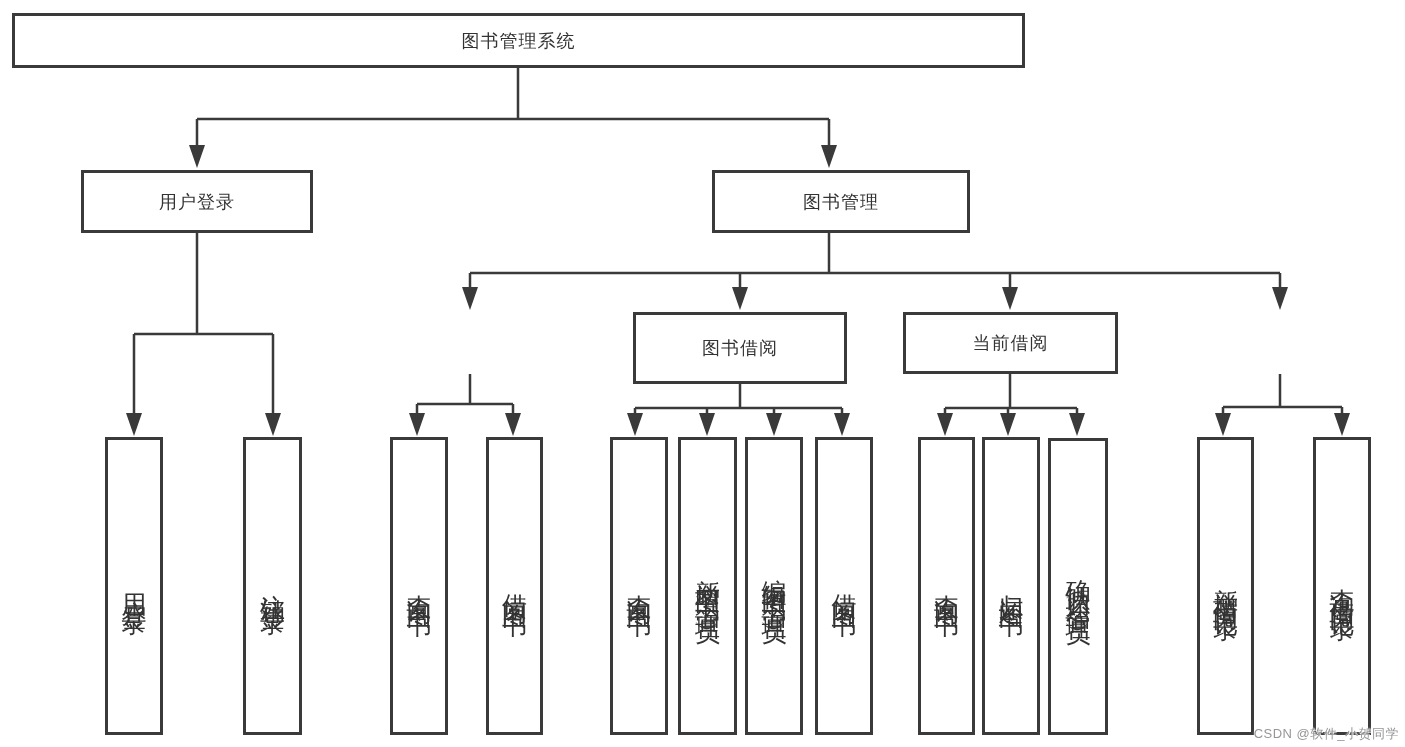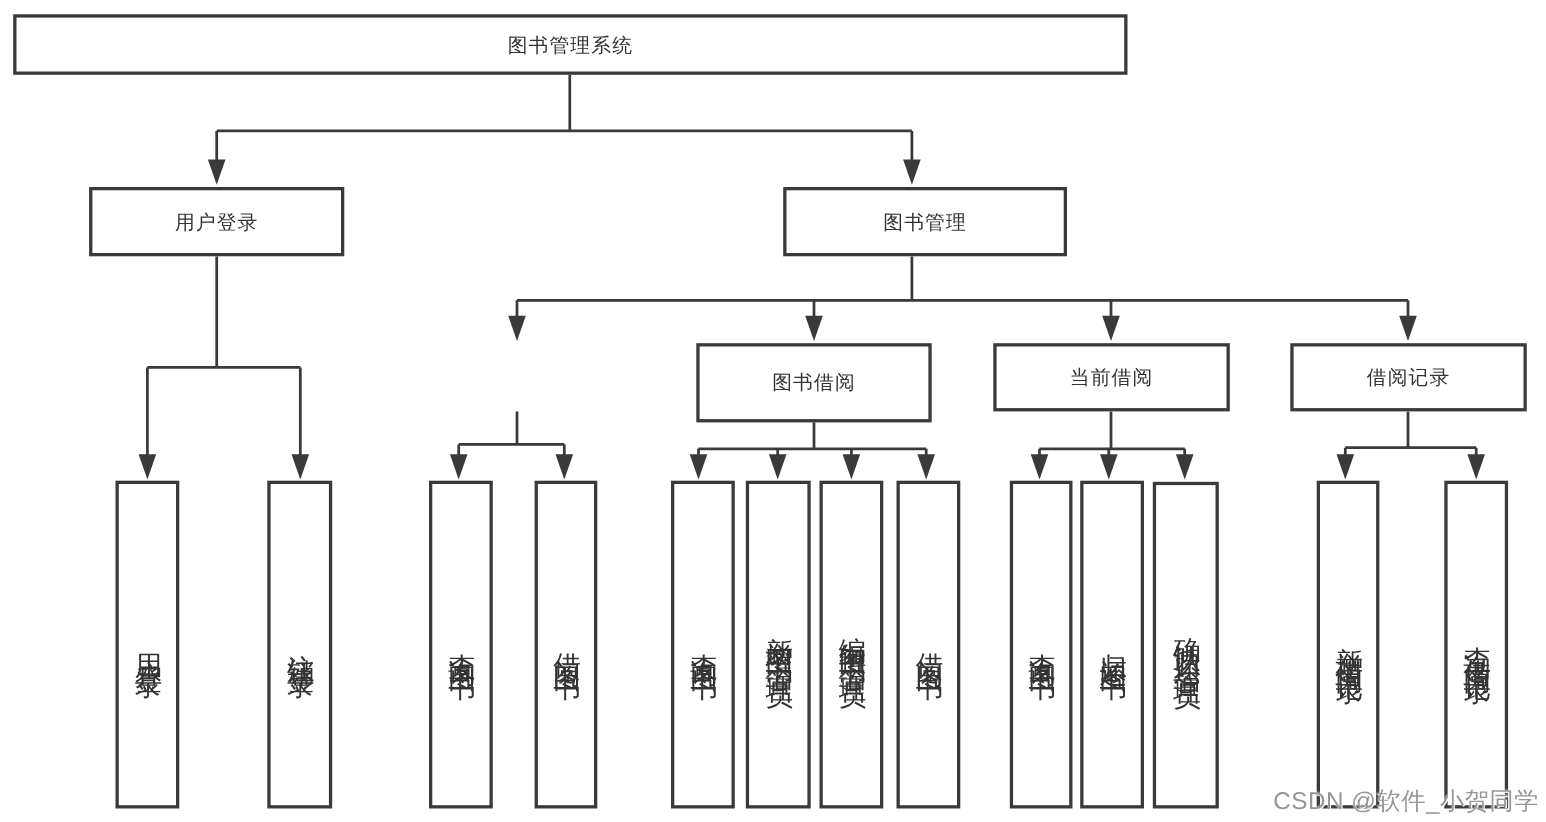--- a/index.html
+++ b/index.html
@@ -29,21 +29,21 @@
     line-height:1;
     white-space:nowrap;
   }
   #connectors{position:absolute;left:0;top:0;z-index:1;}
   .node{z-index:2;}
   #watermark{
     position:absolute;
     right:6px;
     bottom:4px;
     z-index:5;
-    font-size:22px;
+    font-size:13px;
     color:#969696;
     letter-spacing:0.5px;
     text-shadow:0 0 2px #ffffff, 1px 1px 0 #ffffff;
     white-space:nowrap;
   }
 </style>
 </head>
 <body>
 
 <div id="stage">
@@ -88,23 +88,20 @@
   <div class="node hbox" style="left:712px;top:170px;width:258px;height:63px;">
     <span>图书管理</span>
   </div>
 
   <div class="node hbox" style="left:633px;top:312px;width:214px;height:72px;">
     <span>图书借阅</span>
   </div>
   <div class="node hbox" style="left:903px;top:312px;width:215px;height:62px;">
     <span>当前借阅</span>
   </div>
-  <div class="node hbox" style="left:1173px;top:312px;width:215px;height:62px;">
-    <span>借阅记录</span>
-  </div>
 
   <div class="node vbox" style="left:105px;top:437px;width:58px;height:298px;">
     <span class="vtext">用户登录</span>
   </div>
   <div class="node vbox" style="left:243px;top:437px;width:59px;height:298px;">
     <span class="vtext">注销登录</span>
   </div>
 
   <div class="node vbox" style="left:390px;top:437px;width:58px;height:298px;">
     <span class="vtext">查询图书</span>

